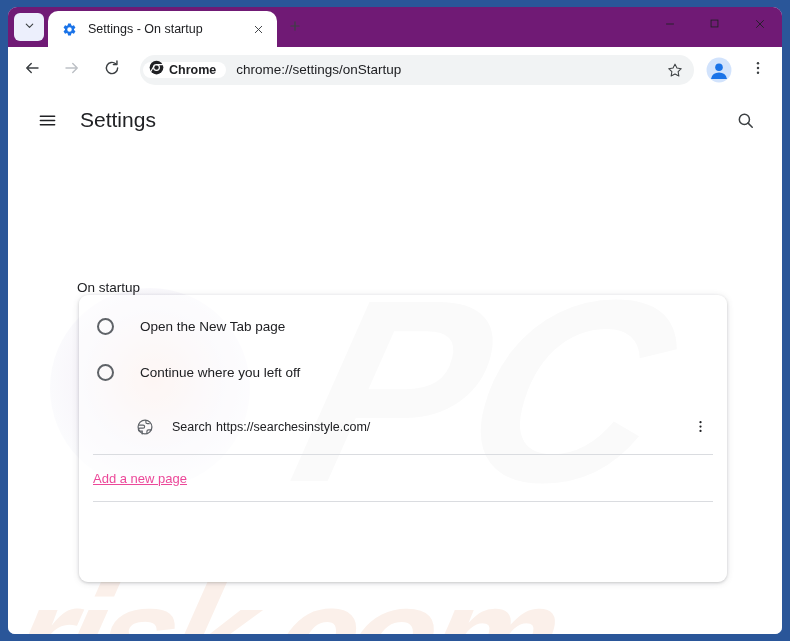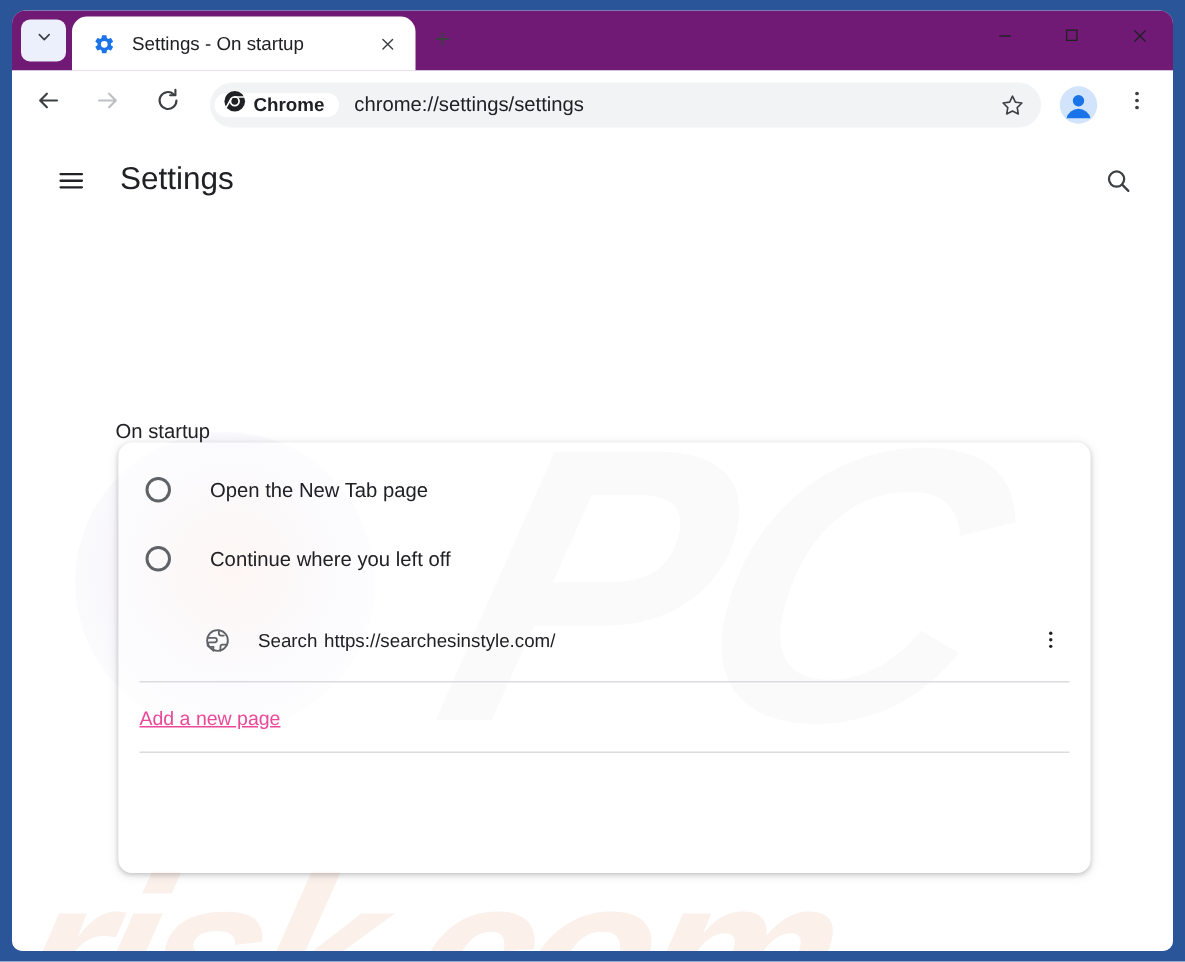--- a/index.html
+++ b/index.html
@@ -516,21 +516,21 @@
         <span>
           <svg width="15" height="15" viewBox="0 0 24 24">
             <circle cx="12" cy="12" r="11" fill="#202124"></circle>
             <circle cx="12" cy="12" r="4.6" fill="none" stroke="#ffffff" stroke-width="1.9"></circle>
             <path d="M12 7.4 H22.2" stroke="#ffffff" stroke-width="1.7" stroke-linecap="round"></path>
             <path d="M7.9 9.6 L3.2 18" stroke="#ffffff" stroke-width="1.7" stroke-linecap="round"></path>
           </svg>
         </span>
         <span id="chrome-chip-label">Chrome</span>
       </div>
-      <span id="omnibox-url">chrome://settings/settings</span>
+      <span id="omnibox-url">chrome://settings/onStartup</span>
       <span id="bookmark-star">
         <svg width="16" height="16" viewBox="0 0 24 24">
           <path d="M12 3.2 L14.9 9.1 L21.4 10 L16.7 14.6 L17.8 21 L12 18 L6.2 21 L7.3 14.6 L2.6 10 L9.1 9.1 Z" fill="none" stroke="#3c4043" stroke-width="1.6" stroke-linejoin="round"></path>
         </svg>
       </span>
     </div>
 
     <div id="profile-avatar">
       <svg width="26" height="26" viewBox="0 0 24 24">
         <circle cx="12" cy="12" r="11.5" fill="#d2e3fc"></circle>

